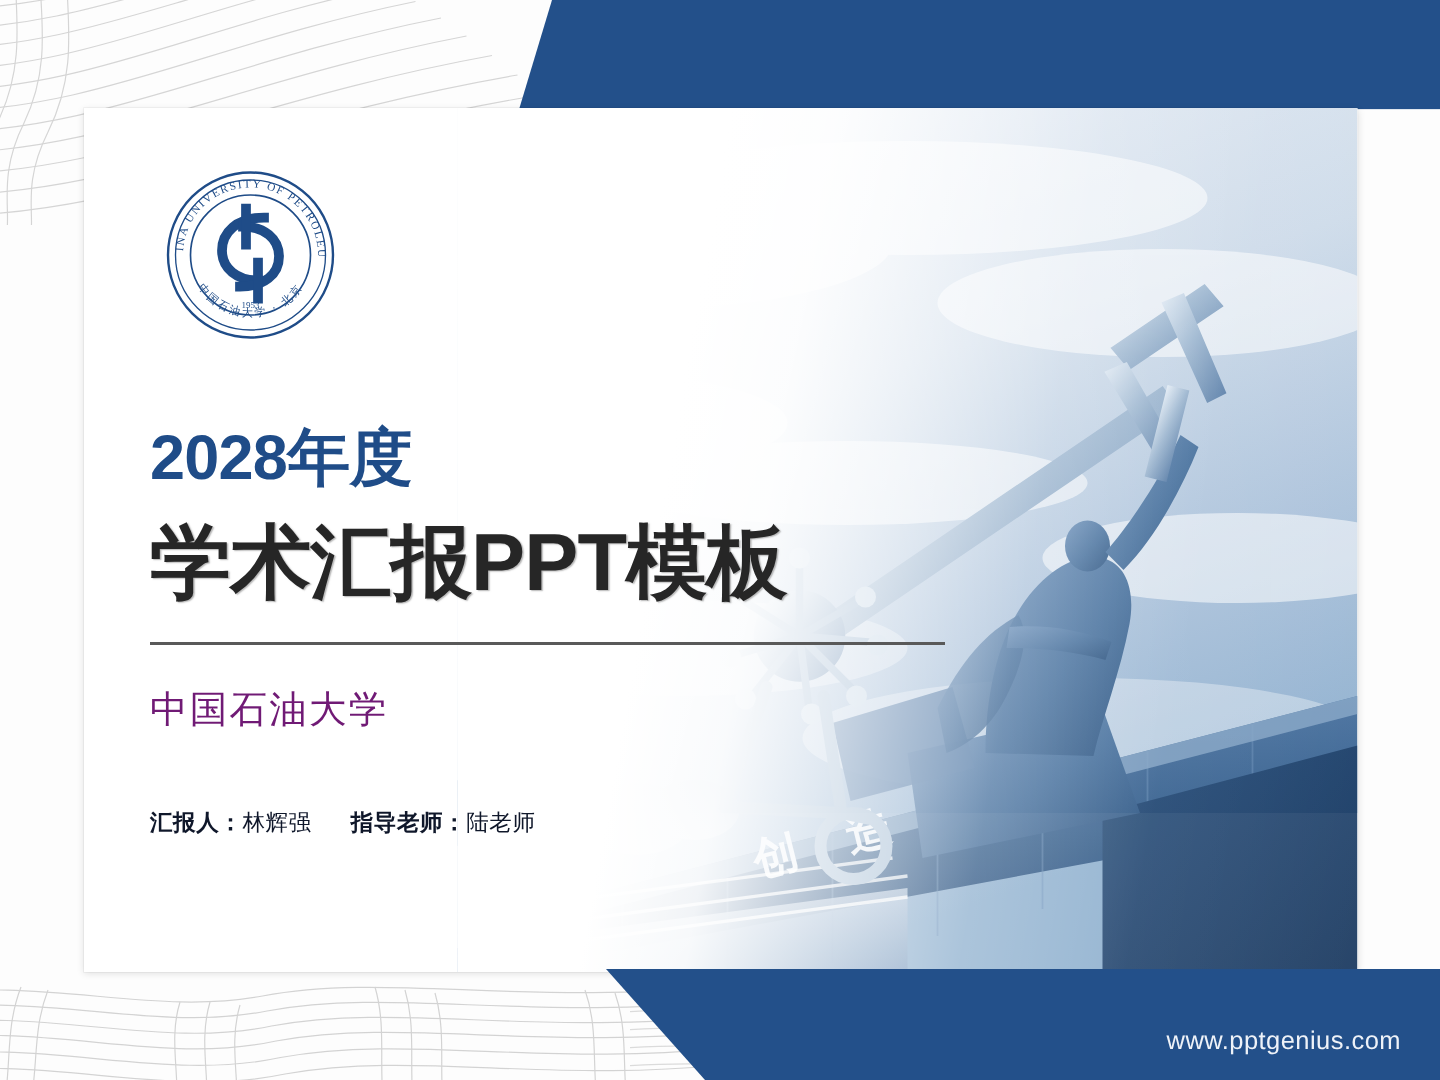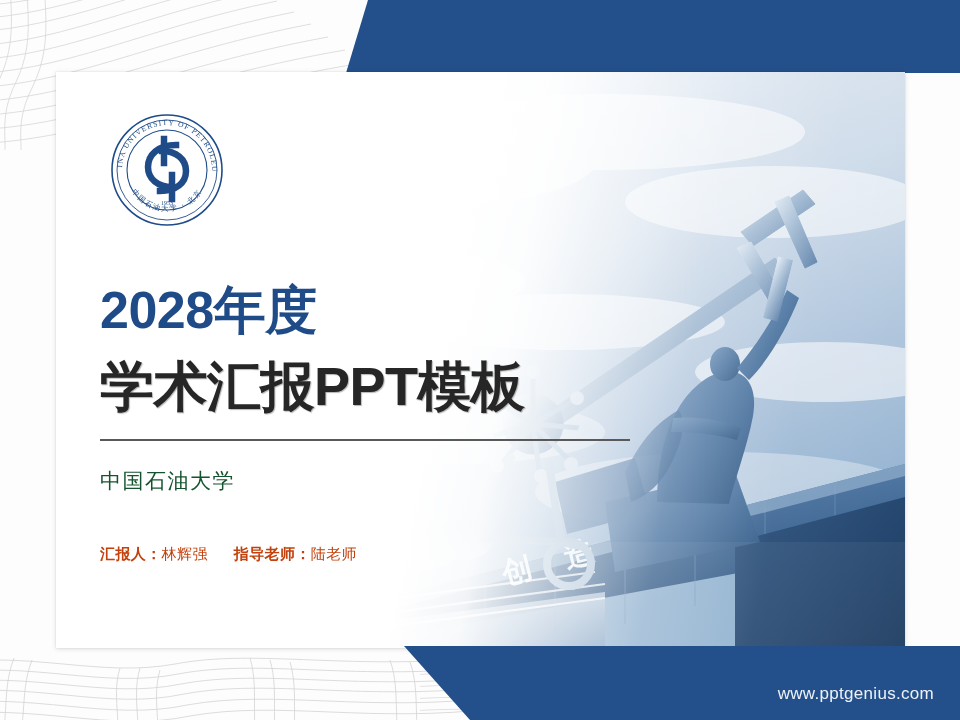--- a/index.html
+++ b/index.html
@@ -64,41 +64,41 @@
   }
 
   
   #logo { position:absolute; left:46px; top:33px; width:130px; height:130px; }
   #logo svg { display:block; }
 
   
   #textblock { position:absolute; left:44px; top:210px; width:560px; }
 
   #title-year {
-    font-size:52px; font-weight:bold; letter-spacing:-0.5px;
+    font-size:42px; font-weight:bold; letter-spacing:-0.5px;
     color:#1f4c88; line-height:1.08;
     text-shadow:1px 1px 0 rgba(255,255,255,0.9);
     white-space:nowrap;
   }
   #title-main {
     font-size:54px; font-weight:bold; letter-spacing:-0.5px;
     color:#262626; line-height:1.12; margin-top:18px;
     text-shadow:1px 1px 1px rgba(120,120,120,0.55);
     white-space:nowrap;
   }
   #divider {
     width:530px; height:2px; background:#595959;
     margin-top:22px; margin-bottom:26px;
   }
   #subtitle {
-    font-size:21px; color:#14532d; letter-spacing:1.5px;
+    font-size:25px; color:#701a75; letter-spacing:1.5px;
     white-space:nowrap;
   }
   #credits {
-    margin-top:50px; font-size:15px; color:#c2410c;
+    margin-top:50px; font-size:15px; color:#0f172a;
     white-space:nowrap; letter-spacing:0.4px;
   }
   #credits .lbl { font-weight:bold; }
   #credits .gap { display:inline-block; width:26px; }
 
   
   #footer-url {
     position:absolute; right:26px; bottom:16px;
     font-size:17px; color:#eef2f8; letter-spacing:0.3px;
   }

